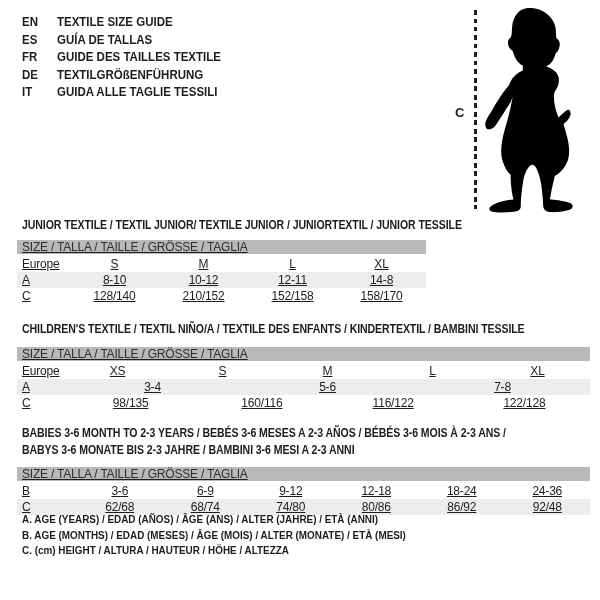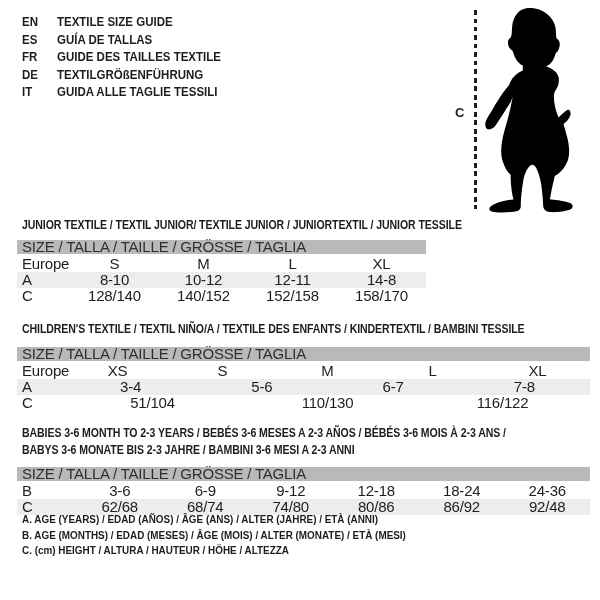--- a/index.html
+++ b/index.html
@@ -16,21 +16,21 @@
   
   .dash-line { position:absolute; left:474px; top:10px; width:2.5px; height:199px;
     background:repeating-linear-gradient(to bottom,#1d1d1b 0 4.5px, transparent 4.5px 8.5px); }
   .c-label { position:absolute; left:455px; top:105px; font-weight:bold; font-size:13px; }
   .baby-svg { position:absolute; left:483px; top:8px; width:97px; height:205px; }
   
   .sec-title { position:absolute; left:22px; font-weight:bold; font-size:12px;
     white-space:nowrap; transform:scaleX(0.88); transform-origin:0 50%;
     letter-spacing:-0.1px; }
   
-  .size-table { position:absolute; left:17px; font-size:15px; letter-spacing:-0.2px; }
+  .size-table { position:absolute; left:17px; font-size:12px; letter-spacing:-0.2px;text-decoration:underline; }
   .tbar { background:#b9b9b9; height:14px; line-height:14px; padding-left:5px;
           color:#2f2f2f; box-sizing:border-box; margin-bottom:2px;
           white-space:nowrap; }
   .trow { display:flex; height:16px; line-height:16px; }
   .trow.shaded { background:#ededed; }
   .tlabel { padding-left:5px; box-sizing:border-box; }
   .tcell { flex:1; text-align:center; }
   
   .legend-block { position:absolute; left:22px; top:512px; }
   .legend-line { font-weight:bold; font-size:11px; height:15.5px; line-height:15.5px;
@@ -99,49 +99,49 @@
       <div class="trow shaded">
         <div class="tlabel" style="width: 53px;">A</div>
         <div class="tcell">8-10</div>
         <div class="tcell">10-12</div>
         <div class="tcell">12-11</div>
         <div class="tcell">14-8</div>
       </div>
       <div class="trow">
         <div class="tlabel" style="width: 53px;">C</div>
         <div class="tcell">128/140</div>
-        <div class="tcell">140/152</div>
+        <div class="tcell">210/152</div>
         <div class="tcell">152/158</div>
         <div class="tcell">158/170</div>
       </div>
     </div>
 
   <div class="sec-title" style="top:322px">CHILDREN'S TEXTILE / TEXTIL NIÑO/A / TEXTILE DES ENFANTS / KINDERTEXTIL / BAMBINI TESSILE</div>
   <div class="size-table" style="top:347px; width:573px">
       <div class="tbar">SIZE / TALLA / TAILLE / GRÖSSE / TAGLIA</div>
       <div class="trow">
         <div class="tlabel" style="width: 48px;">Europe</div>
         <div class="tcell">XS</div>
         <div class="tcell">S</div>
         <div class="tcell">M</div>
         <div class="tcell">L</div>
         <div class="tcell">XL</div>
       </div>
       <div class="trow shaded">
         <div class="tlabel" style="width: 48px;">A</div>
         <div class="tcell">3-4</div>
         <div class="tcell">5-6</div>
-        <div class="tcell">6-7</div>
         <div class="tcell">7-8</div>
       </div>
       <div class="trow">
         <div class="tlabel" style="width: 48px;">C</div>
-        <div class="tcell">51/104</div>
-        <div class="tcell">110/130</div>
+        <div class="tcell">98/135</div>
+        <div class="tcell">160/116</div>
         <div class="tcell">116/122</div>
+        <div class="tcell">122/128</div>
       </div>
     </div>
 
   <div class="sec-title" style="top:426px">BABIES 3-6 MONTH TO 2-3 YEARS / BEBÉS 3-6 MESES A 2-3 AÑOS / BÉBÉS 3-6 MOIS À 2-3 ANS /</div>
   <div class="sec-title" style="top:443px">BABYS 3-6 MONATE BIS 2-3 JAHRE / BAMBINI 3-6 MESI A 2-3 ANNI</div>
   <div class="size-table" style="top:467px; width:573px">
       <div class="tbar">SIZE / TALLA / TAILLE / GRÖSSE / TAGLIA</div>
       <div class="trow">
         <div class="tlabel" style="width: 60px;">B</div>
         <div class="tcell">3-6</div>

